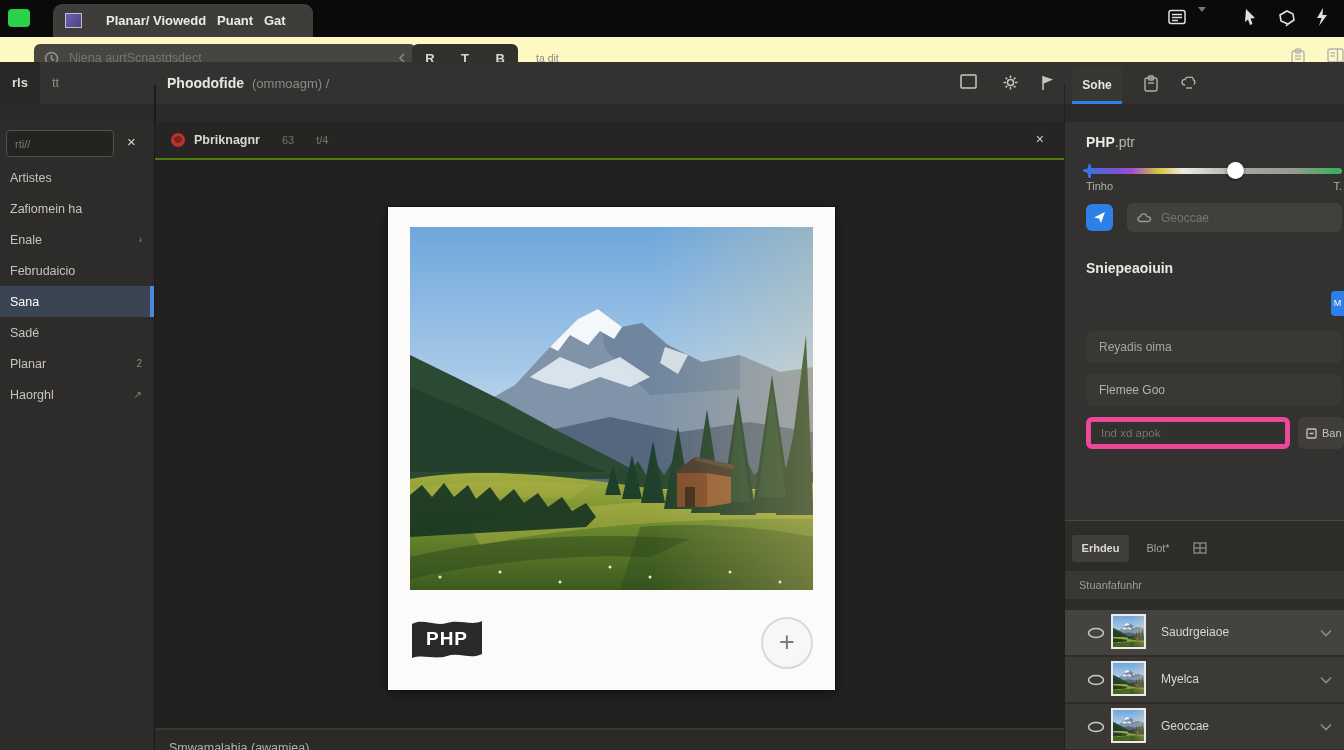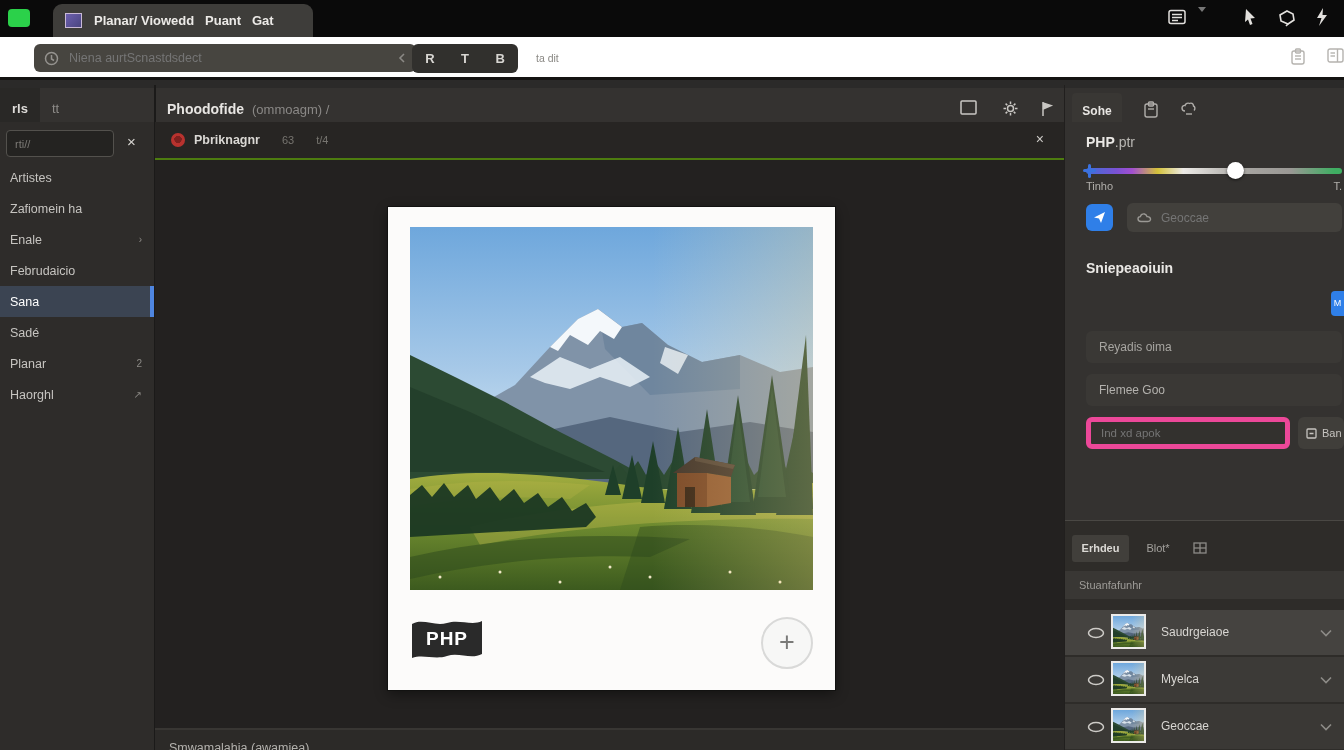--- a/index.html
+++ b/index.html
@@ -4,38 +4,38 @@
 <style>
   html,body{margin:0;padding:0;}
   body{width:1344px;height:750px;position:relative;overflow:hidden;background:#2b2a29;
        font-family:"Liberation Sans",sans-serif;-webkit-font-smoothing:antialiased;}
   svg{display:block;}
 
   
   .topbar{position:absolute;top:0;left:0;width:100%;height:37px;background:#0a0a0a;}
   .green-dot{position:absolute;left:8px;top:9px;width:22px;height:18px;border-radius:4px;background:#2bd14a;}
   .browser-tab{position:absolute;left:53px;top:4px;width:236px;height:33px;background:#3e3d3a;
-       border-radius:9px 9px 0 0;display:flex;align-items:center;padding:0 12px;gap:12px;}
+       border-radius:9px 9px 0 0;display:flex;align-items:center;padding:0 12px;gap:24px;}
   .favicon{width:15px;height:13px;border:1px solid #c9b9d6;background:linear-gradient(135deg,#6c5fae,#4a4580);}
   .tab-title{color:#eceae7;font-size:13px;font-weight:bold;white-space:pre;}
   .top-ic{position:absolute;top:9px;color:#e2e0dd;}
 
   
-  .toolbar{position:absolute;top:37px;left:0;width:100%;height:43px;background:#ffffff;border-bottom:3px solid #141312;box-sizing:border-box;}
+  .toolbar{position:absolute;top:37px;left:0;width:100%;height:43px;background:#fef9c3;border-bottom:3px solid #141312;box-sizing:border-box;}
   .addr{position:absolute;left:34px;top:7px;width:362px;height:28px;background:#474540;border-radius:6px;
         display:flex;align-items:center;padding:0 10px;gap:8px;color:#95938f;}
   .addr input{flex:1;background:transparent;border:none;outline:none;color:#95938f;font-size:12.5px;font-family:inherit;}
   .tool-group{position:absolute;left:412px;top:7px;width:106px;height:29px;background:#31302d;border-radius:6px;
         display:flex;align-items:center;justify-content:space-around;color:#d8d6d2;}
   .tool-letter{font-size:13px;font-weight:bold;cursor:default;}
   .hint-text{position:absolute;left:536px;top:15px;font-size:10.5px;color:#8a8884;}
   .tb-ic{position:absolute;top:11px;color:#b5b3af;}
 
   
-  .header-row{position:absolute;top:88px;left:0;width:100%;height:42px;background:#343230;}
+  .header-row{position:absolute;top:62px;left:0;width:100%;height:42px;background:#343230;}
   .side-tab1{position:absolute;left:0;top:0;width:40px;height:42px;background:#292826;color:#dedcd9;
         font-size:13px;font-weight:bold;text-align:center;line-height:42px;}
   .side-tab2{position:absolute;left:52px;top:0;height:42px;line-height:42px;color:#8d8b88;font-size:13px;}
   .doc-title{position:absolute;left:167px;top:0;height:42px;line-height:42px;color:#e8e6e3;font-size:14px;font-weight:bold;}
   .doc-title .sfx{font-weight:normal;color:#8a8886;font-size:13px;margin-left:8px;}
   .hd-ic{position:absolute;top:12px;color:#c9c7c3;}
   .rp-tab{position:absolute;left:1072px;top:5px;width:50px;height:37px;background:#393734;border-radius:4px 4px 0 0;
         color:#e8e6e3;font-size:12px;font-weight:bold;text-align:center;line-height:37px;}
   .rp-tab::after{content:"";position:absolute;left:0;right:0;bottom:0;height:3px;background:#2f80ed;}
   .rp-ictab{position:absolute;top:13px;color:#b0aeaa;}

